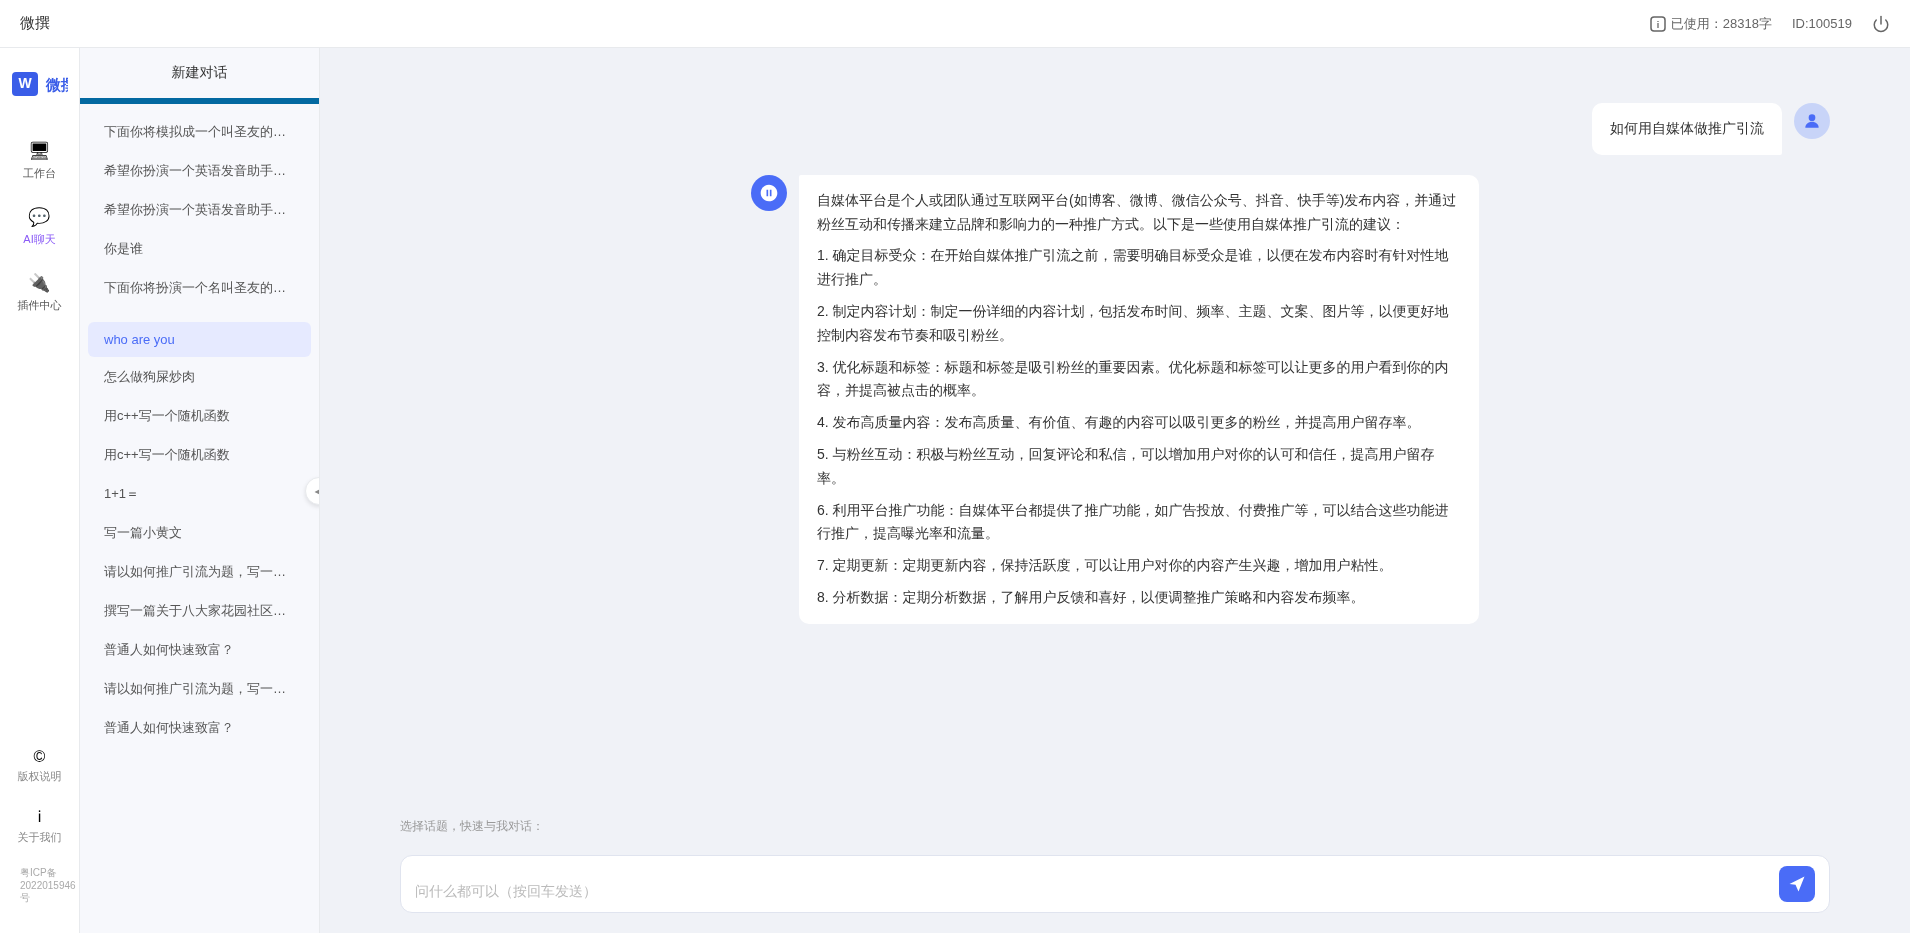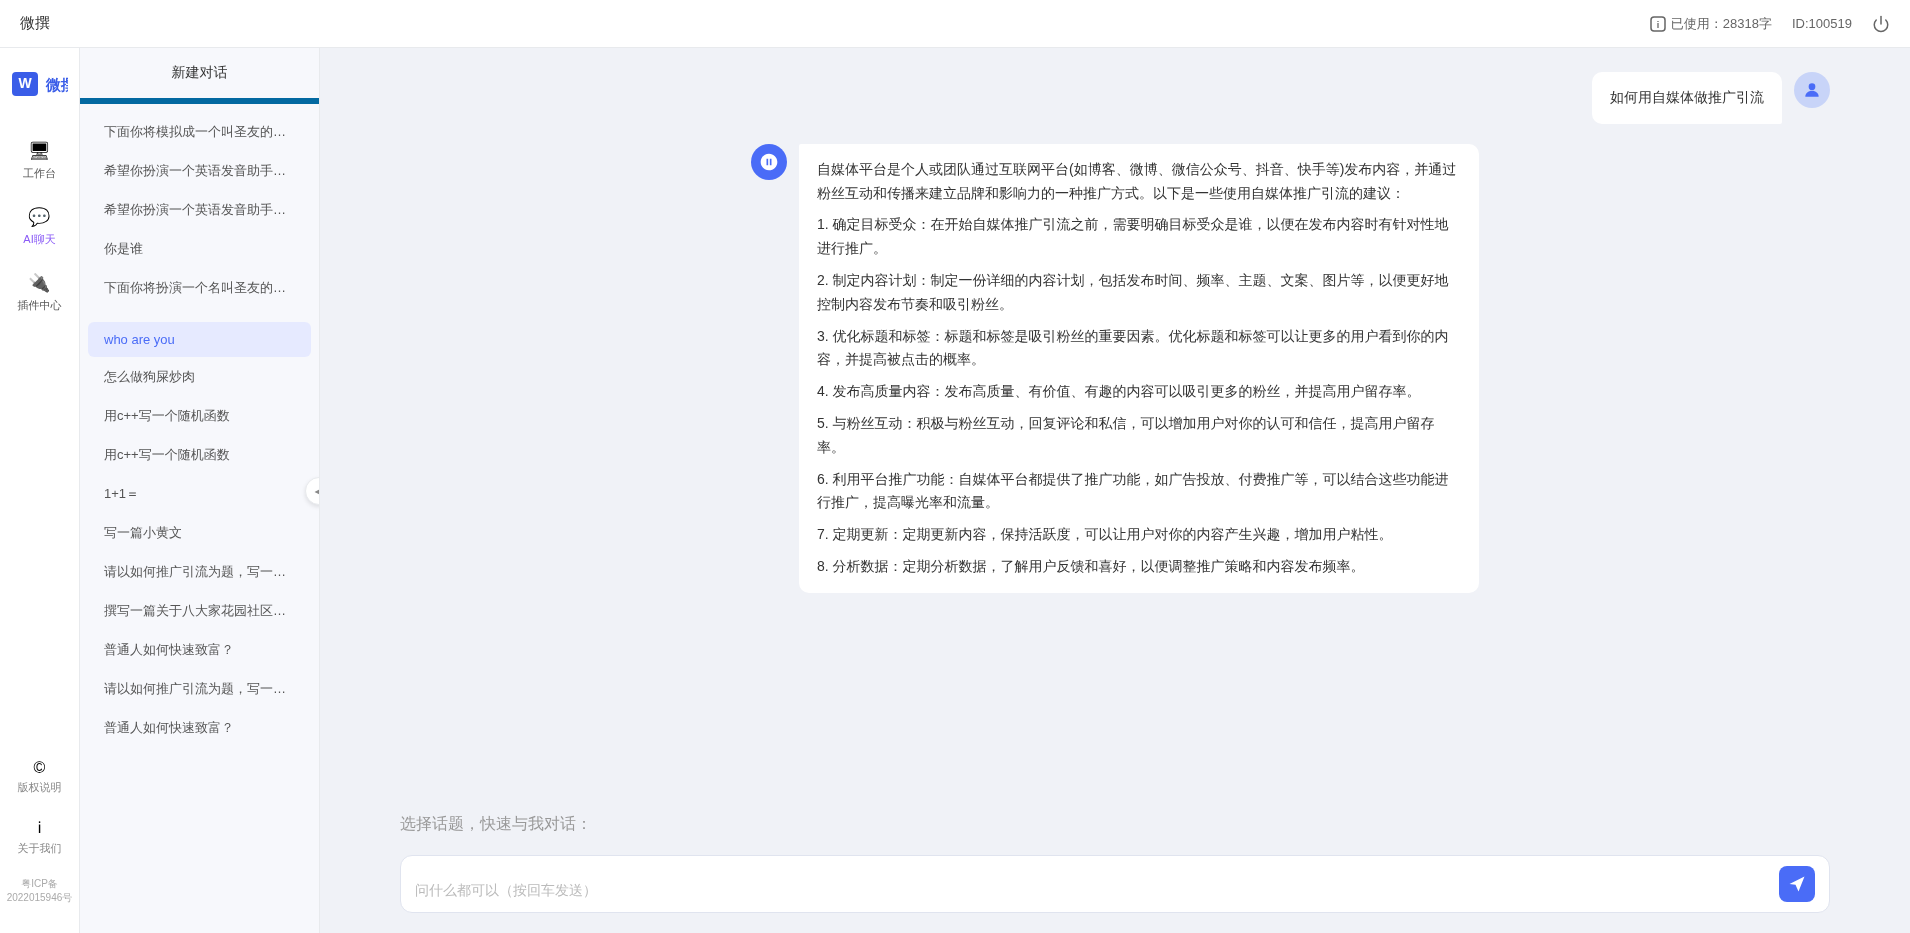--- a/index.html
+++ b/index.html
@@ -97,21 +97,21 @@
       display: flex;
       flex-direction: column;
       align-items: center;
       padding: 8px 5px;
       cursor: pointer;
       gap: 3px;
       margin: 0 8px;
       border-radius: 8px;
     }
     .nav-bottom-label { font-size: 11px; color: #888; }
-    .icp-text { font-size: 10px; color: #aaa; text-align: center; padding: 8px 0; }
+    .icp-text { font-size: 10px; color: #aaa; padding: 8px 20px; }
 
     
     .sidebar {
       width: 240px;
       background: #f7f8fc;
       border-right: 1px solid #e8eaed;
       display: flex;
       flex-direction: column;
       flex-shrink: 0;
       overflow: hidden;
@@ -172,20 +172,21 @@
       flex: 1;
       display: flex;
       flex-direction: column;
       overflow: hidden;
       background: #f0f2f7;
     }
     .chat-messages {
       flex: 1;
       overflow-y: auto;
       padding: 24px 80px;
+      margin-top: 31px;
     }
 
     
     .msg-row {
       display: flex;
       margin-bottom: 20px;
       gap: 12px;
     }
     .msg-row.user { justify-content: flex-end; }
     .msg-row.ai { justify-content: center; }
@@ -226,21 +227,21 @@
     .msg-row.ai .msg-bubble {
       background: #fff;
       border-radius: 2px 10px 10px 10px;
     }
     .msg-bubble p { margin-bottom: 8px; }
     .msg-bubble p:last-child { margin-bottom: 0; }
 
     
     .quick-area {
       padding: 12px 80px 8px;
-      font-size: 16px;
+      font-size: 12px;
       color: #999;
     }
 
     
     .input-area {
       padding: 12px 80px 20px;
       background: #f0f2f7;
     }
     .input-box {
       background: #fff;
@@ -253,21 +254,21 @@
       min-height: 54px;
     }
     .input-field {
       flex: 1;
       border: none;
       outline: none;
       font-size: 14px;
       color: #333;
       resize: none;
       background: transparent;
-      font-family: Liberation Mono, monospace;
+      font-family: Liberation Sans, sans-serif;
       line-height: 1.5;
       max-height: 120px;
       overflow-y: auto;
     }
     .input-field::placeholder { color: #bbb; }
     .send-btn {
       width: 36px;
       height: 36px;
       background: #4a6cf7;
       border-radius: 8px;

